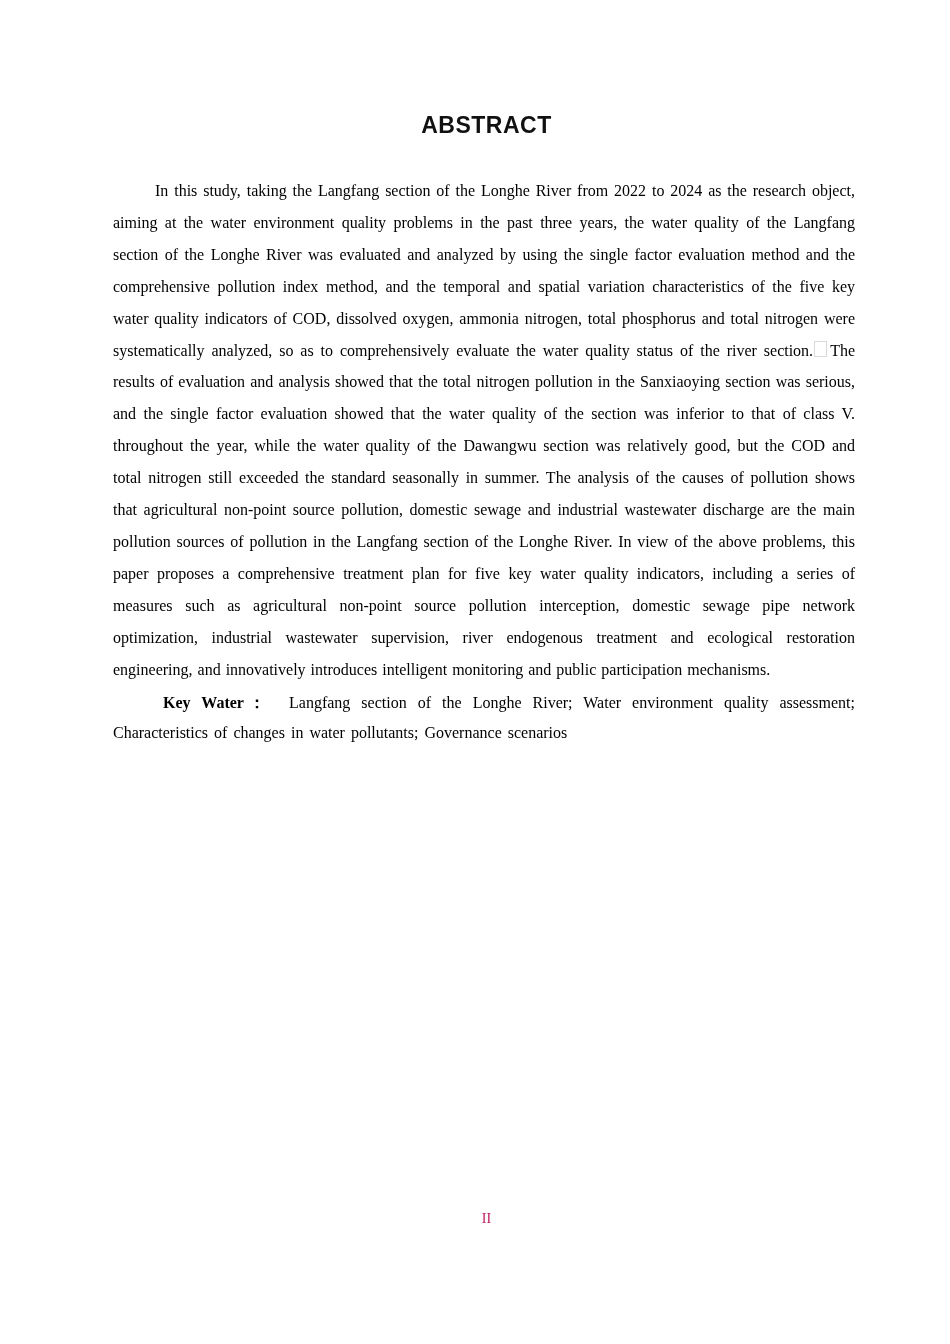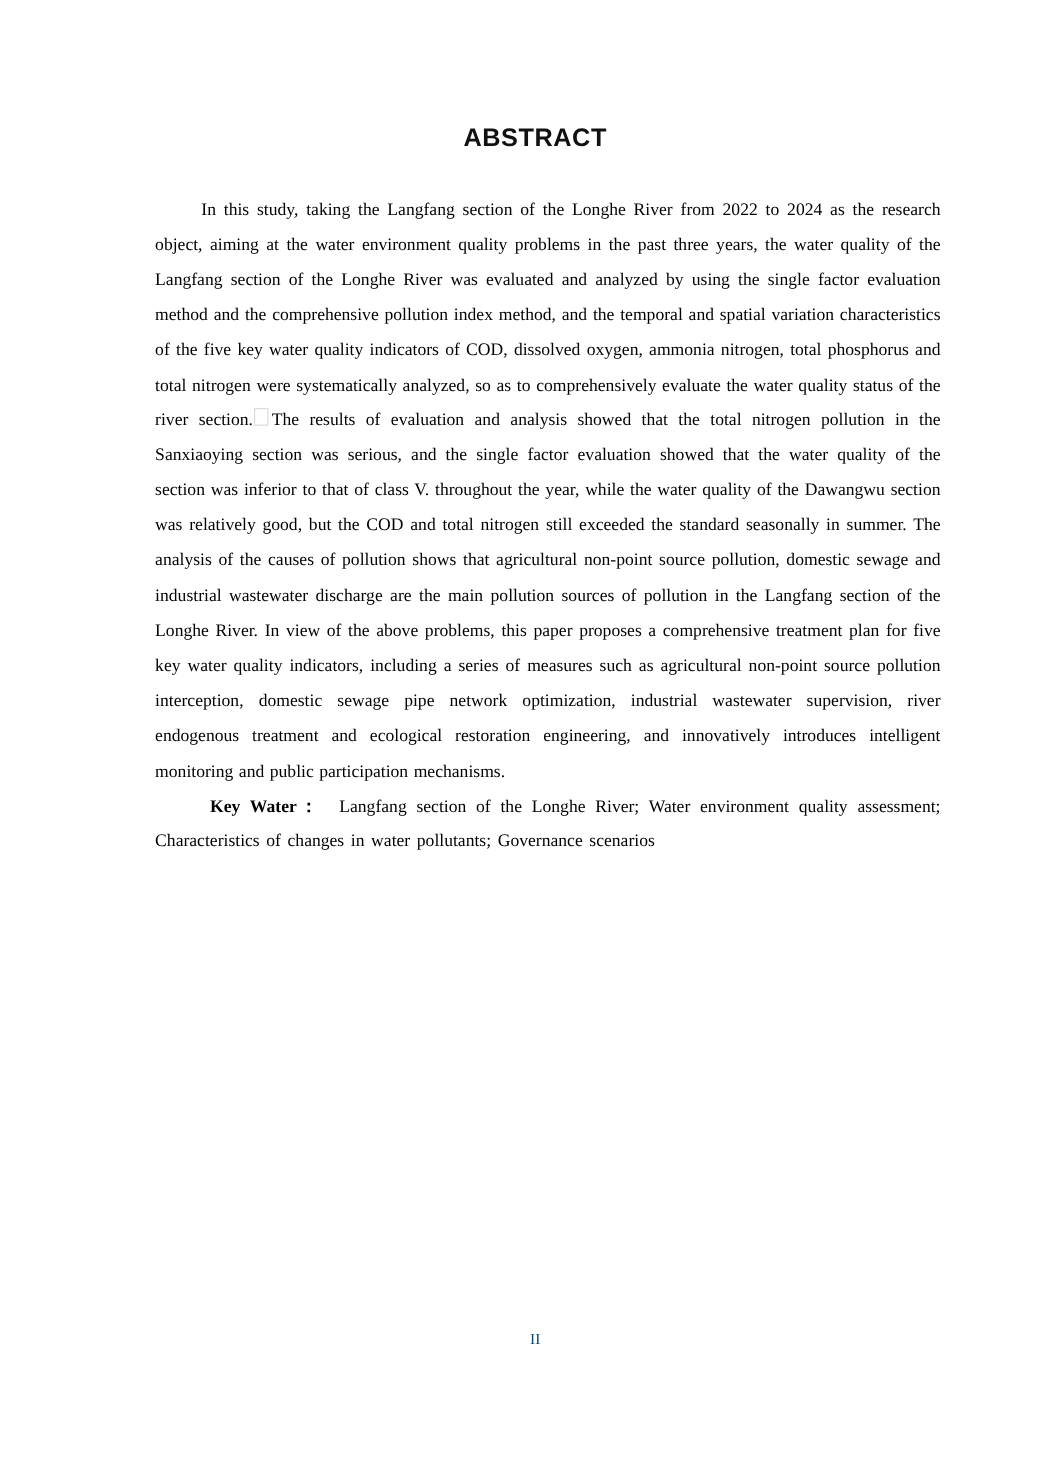--- a/index.html
+++ b/index.html
@@ -21,21 +21,20 @@
     margin: 112px 90px 0 113px;
     text-align: center;
     font-family: "Liberation Sans", sans-serif;
     font-size: 23px;
     font-weight: 700;
     letter-spacing: 0.5px;
     color: #111111;
   }
   .content {
     padding: 36px 95px 0 113px;
-    margin-left: 28px;
   }
   .abstract {
     margin: 0;
     font-size: 16px;
     line-height: 31.9px;
     text-align: justify;
     text-indent: 42px;
     word-spacing: 1px;
   }
   .glyph-box {
@@ -58,21 +57,21 @@
     font-weight: 700;
     margin-right: 8px;
   }
   .footer {
     position: absolute;
     top: 1211px;
     left: 113px;
     width: 747px;
     text-align: center;
     font-size: 14px;
-    color: #0c4a6e;
+    color: #be185d;
   }
 </style>
 </head>
 <body>
 
 <div class="page">
 
   <h1 class="title">ABSTRACT</h1>
 
   <div class="content">

